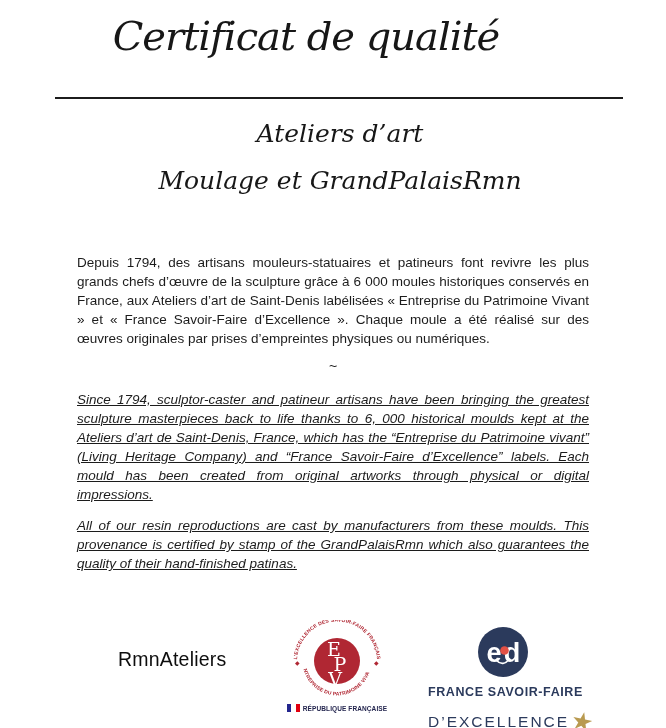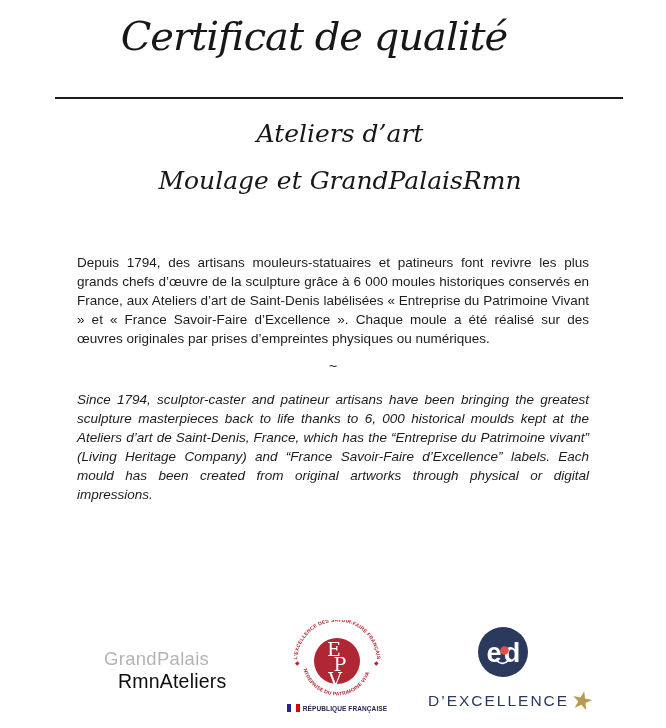--- a/index.html
+++ b/index.html
@@ -5,30 +5,30 @@
 <style>
   html,body{margin:0;padding:0;background:#ffffff;}
   .page{
     position:relative;width:666px;height:728px;background:#ffffff;
     overflow:hidden;font-family:"Liberation Sans",sans-serif;color:#1c1c1c;
   }
   
   .title{
     position:absolute;top:6px;left:0;width:612px;text-align:center;
     font-family:"DejaVu Serif",serif;font-style:italic;font-weight:400;
-    font-size:40px;letter-spacing:-1px;color:#171717;margin:0;line-height:1.5;padding-left:8px;
+    font-size:40px;letter-spacing:-1px;color:#171717;margin:0;line-height:1.5;
   }
   .rule{position:absolute;top:97px;left:55px;width:568px;height:2px;background:#1c1c1c;}
   .subtitle{position:absolute;top:110px;left:0;width:666px;text-align:center;
     font-family:"DejaVu Serif",serif;font-style:italic;color:#171717;padding-left:7px;}
   .subtitle .line{font-size:25px;line-height:47px;}
   
   .bodytext{position:absolute;top:241px;left:77px;width:512px;}
   .bodytext p{margin:12px 0 9px 0;font-size:13.5px;line-height:19px;text-align:justify;}
-  .bodytext p.en{font-style:italic;}
+  .bodytext p.en{font-style:italic;text-decoration:underline;}
   .tilde{width:100%;text-align:center;font-size:14px;line-height:19px;margin:4px 0 14px 0;}
   
   .footer{position:absolute;left:0;top:616px;width:666px;height:112px;}
   .gp-logo{position:absolute;left:104px;top:32px;line-height:22px;}
   .gp1{font-size:18.5px;color:#b4b4b4;letter-spacing:.3px;}
   .gp2{font-size:19.5px;font-weight:normal;color:#0d0d0d;margin-left:14px;letter-spacing:.2px;text-align:right;}
   .epv-logo{position:absolute;left:289px;top:4px;width:96px;text-align:center;}
   .epv-svg{display:block;width:96px;height:82px;}
   .epv-letter{font-family:"DejaVu Serif",serif;fill:#ffffff;}
   .epv-arc{font-family:"Liberation Sans",sans-serif;font-weight:bold;font-size:5px;letter-spacing:.2px;}
@@ -57,26 +57,26 @@
 
   <div class="subtitle">
     <div class="line">Ateliers d’art</div>
     <div class="line">Moulage et GrandPalaisRmn</div>
   </div>
 
   <div class="bodytext">
     <p class="fr">Depuis 1794, des artisans mouleurs-statuaires et patineurs font revivre les plus grands chefs d’œuvre de la sculpture grâce à 6 000 moules historiques conservés en France, aux Ateliers d’art de Saint-Denis labélisées « Entreprise du Patrimoine Vivant » et « France Savoir-Faire d’Excellence ». Chaque moule a été réalisé sur des œuvres originales par prises d’empreintes physiques ou numériques.</p>
     <div class="tilde">~</div>
     <p class="en">Since 1794, sculptor-caster and patineur artisans have been bringing the greatest sculpture masterpieces back to life thanks to 6, 000 historical moulds kept at the Ateliers d’art de Saint-Denis, France, which has the “Entreprise du Patrimoine vivant” (Living Heritage Company) and “France Savoir-Faire d’Excellence” labels. Each mould has been created from original artworks through physical or digital impressions.</p>
+    <p class="en">All of our resin reproductions are cast by manufacturers from these moulds. This provenance is certified by stamp of the GrandPalaisRmn which also guarantees the quality of their hand-finished patinas.</p>
   </div>
 
   <div class="footer">
 
     <div class="gp-logo">
-      <div class="gp1">GrandPalais</div>
       <div class="gp2">RmnAteliers</div>
     </div>
 
     <div class="epv-logo">
       <svg class="epv-svg" viewBox="0 0 96 82" aria-hidden="true">
         <defs>
           <path id="epvArcTop" d="M 10 54 A 40 40 0 1 1 86 54" fill="none"></path>
           <path id="epvArcBot" d="M 15 51 A 34.5 34.5 0 0 0 81 51" fill="none"></path>
         </defs>
         <circle cx="48" cy="41" r="23" fill="#b02733"></circle>
@@ -103,20 +103,21 @@
     </div>
 
     <div class="fsfe-logo">
       <svg class="ed-svg" viewBox="0 0 52 52" aria-hidden="true">
         <circle cx="26" cy="26" r="25" fill="#2b3a5c"></circle>
         <text class="ed-letter" x="17" y="36" font-size="27" text-anchor="middle">e</text>
         <text class="ed-letter" x="35" y="36" font-size="27" text-anchor="middle">d</text>
         <path d="M 19 34 Q 26 41.5 33 32.5" stroke="#ffffff" stroke-width="1.7" fill="none"></path>
         <circle cx="27.5" cy="24.5" r="4.3" fill="#e25045"></circle>
       </svg>
+      <div class="fsfe1">FRANCE SAVOIR-FAIRE</div>
       <div class="fsfe2">
         <span>D’EXCELLENCE</span>
         <span class="star">★</span>
       </div>
     </div>
 
   </div>
 </div>
 
 </body></html>

